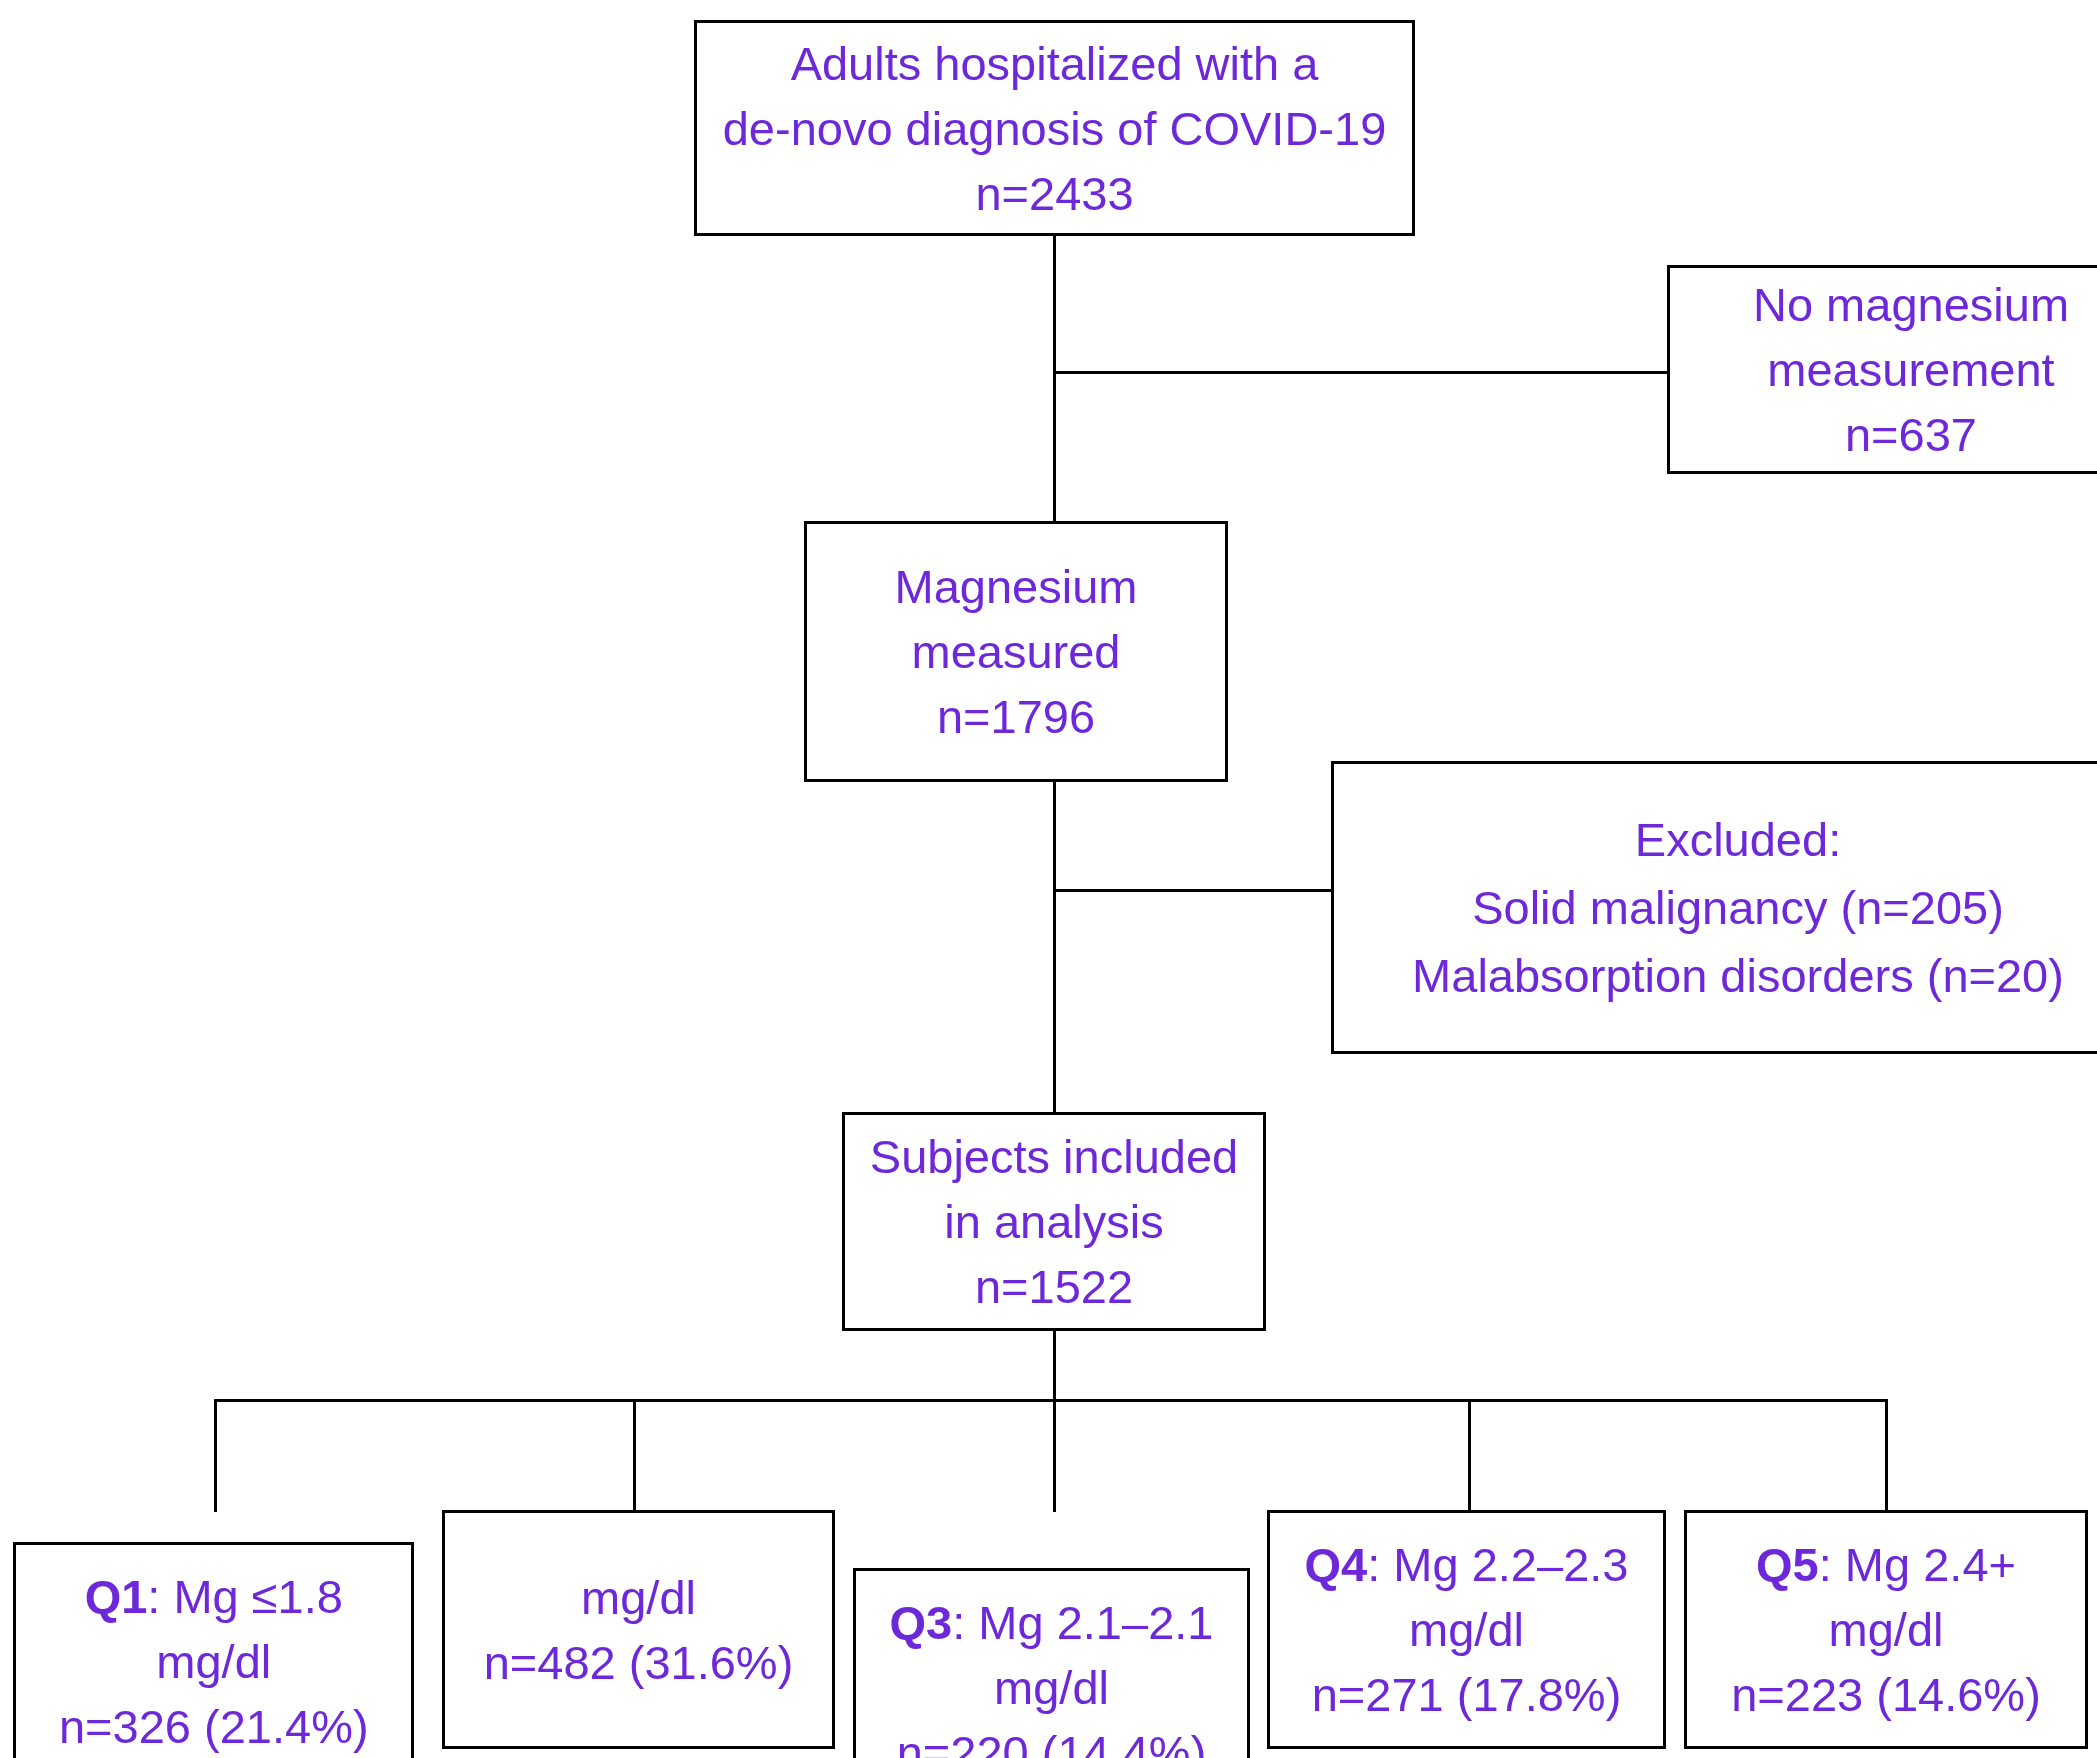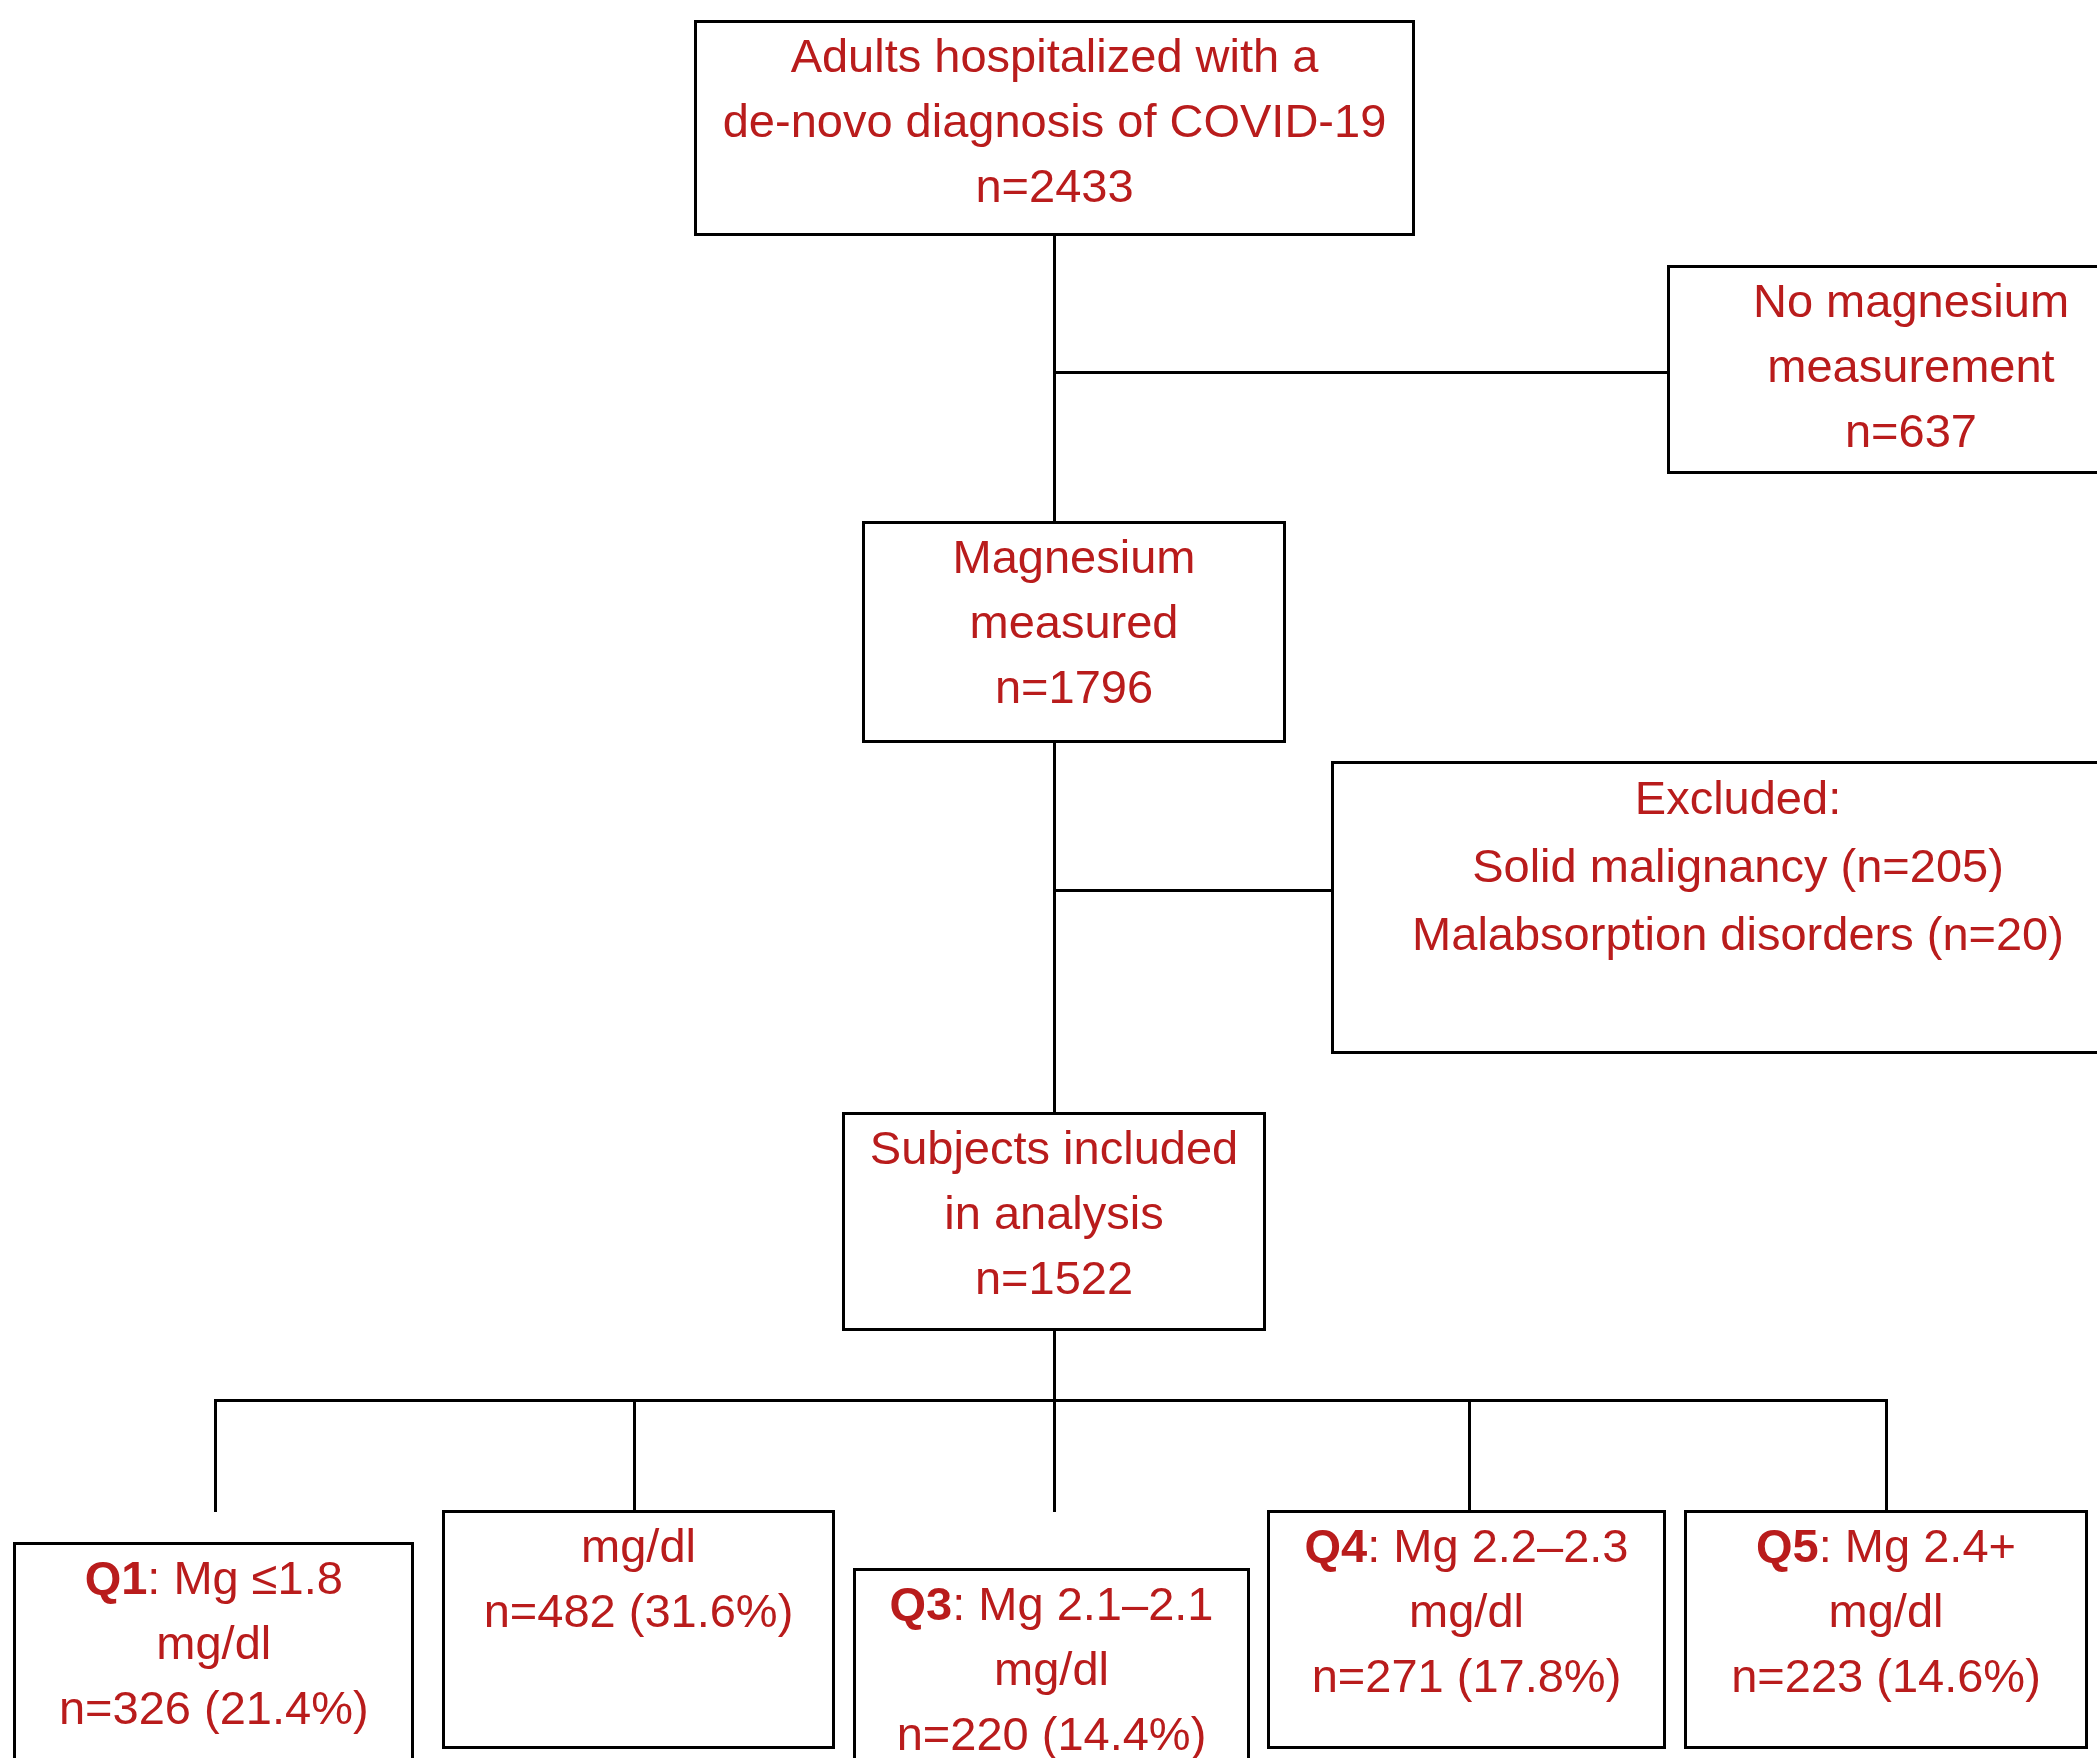--- a/index.html
+++ b/index.html
@@ -15,36 +15,36 @@
     font-family: "Liberation Sans", sans-serif;
     color: #000000;
   }
   .node {
     position: absolute;
     box-sizing: border-box;
     border: 3.6px solid #000000;
     background: #ffffff;
     display: flex;
     flex-direction: column;
-    justify-content: flex-start;
+    justify-content: center;
     align-items: center;
     text-align: center;
     font-size: 47px;
     line-height: 65px;
-    color: #b91c1c;
+    color: #6d28d9;
   }
   .node .ln { white-space: nowrap; }
   .qlabel { font-weight: bold; }
   .connector {
     position: absolute;
     background: #000000;
   }
   
   #box-eligible { left: 694px; top: 20px;  width: 721px; height: 216px; }
-  #box-mag      { left: 862px; top: 521px; width: 424px;  height: 222px; }
+  #box-mag      { left: 804px; top: 521px; width: 424px;  height: 261px; }
   #box-incl     { left: 842px; top: 1112px;width: 424px;  height: 219px; }
   
   #box-nomag    { left: 1667px; top: 265px; width: 488px;  height: 209px; }
   #box-excl     { left: 1331px; top: 761px;width: 814px; height: 293px; line-height: 68px; }
   
   #box-q1 { left: 13.3px;   top: 1510px; width: 401px; height: 239px; margin-top: 32px; }
   #box-q2 { left: 442px;  top: 1510px; width: 393px; height: 239px; }
   #box-q3 { left: 853px; top: 1568px; width: 397px; height: 239px; }
   #box-q4 { left: 1267px; top: 1510px; width: 399px; height: 239px; }
   #box-q5 { left: 1684px; top: 1510px; width: 404px; height: 239px; }

